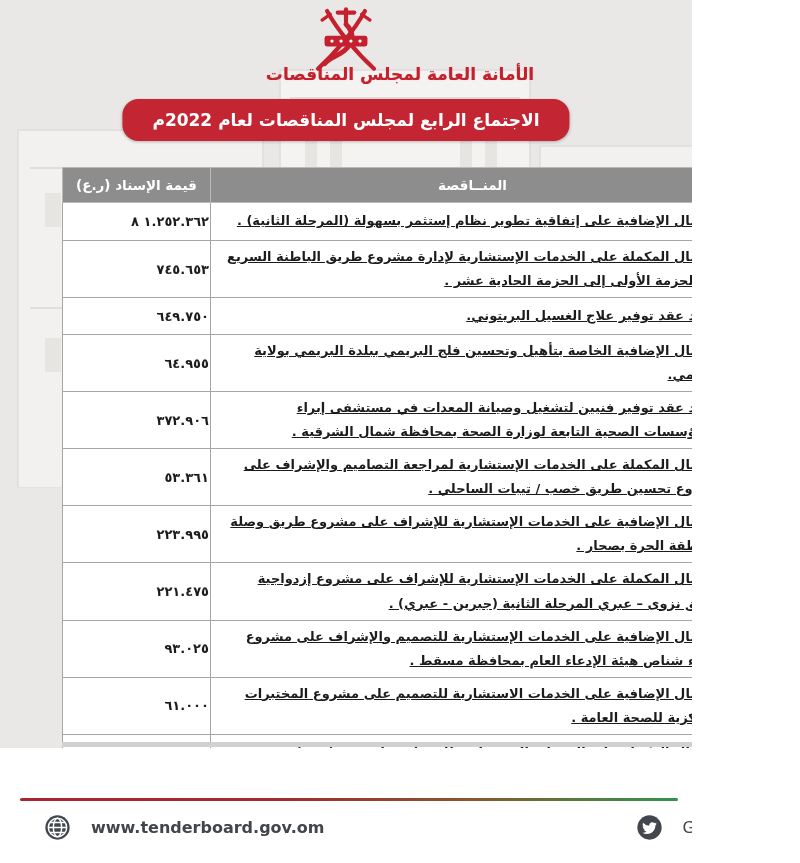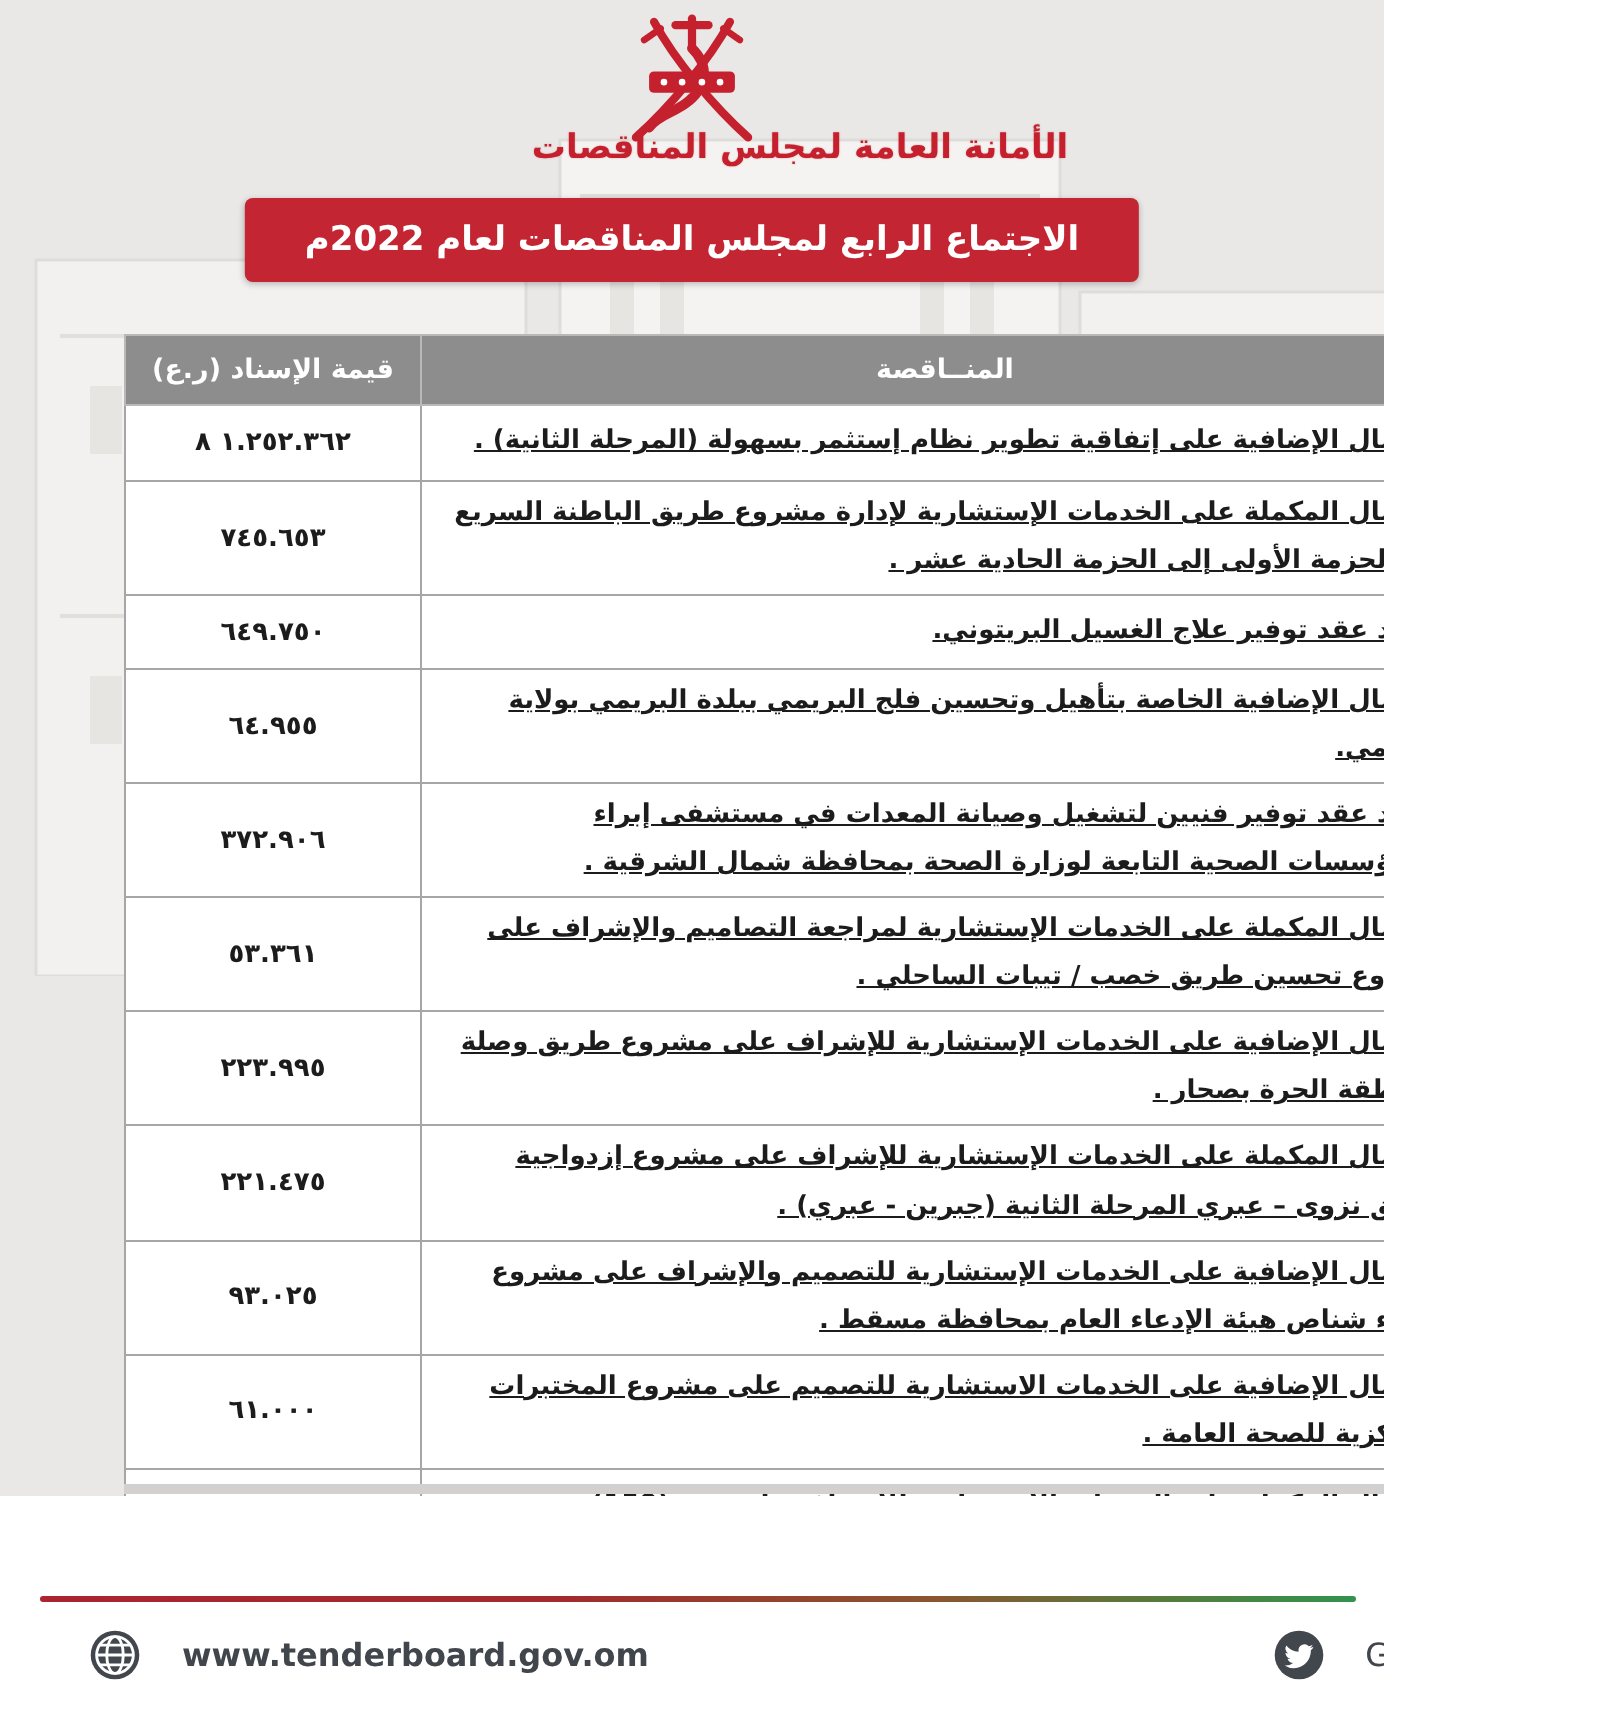--- a/index.html
+++ b/index.html
@@ -8,35 +8,35 @@
 
   
   .bg-buildings{position:absolute;top:18px;left:0;width:800px;height:470px;opacity:.75;}
 
   
   .emblem{position:absolute;top:6px;left:50%;transform:translateX(-50%);width:84px;height:66px;}
   .org-title{position:absolute;top:64px;left:0;width:800px;text-align:center;
              color:#c5202e;font-size:17px;font-weight:bold;direction:rtl;
              text-shadow:0 0 1px rgba(197,32,46,.35);letter-spacing:1px;}
   .banner{position:absolute;top:99px;left:50%;transform:translateX(-50%);
-          background:#c32532;color:#fff;border-radius:4px;padding:11px 30px;
+          background:#c32532;color:#fff;border-radius:16px;padding:11px 30px;
           font-size:17px;font-weight:bold;direction:rtl;white-space:nowrap;
           box-shadow:0 1px 3px rgba(0,0,0,.25);}
 
   
   .table-wrap{position:absolute;top:167px;left:62px;width:700px;}
   table.tenders{width:100%;border-collapse:collapse;direction:rtl;table-layout:fixed;}
   table.tenders col.c-no{width:27px;}
   table.tenders col.c-val{width:148px;}
   thead th{background:#8d8d8d;color:#fff;border:1px solid #b9b9b9;height:30px;
            font-size:13.5px;font-weight:bold;padding:2px 6px;}
   tbody td{background:#fff;border:1px solid #a6a6a6;color:#1c1c1c;vertical-align:middle;}
   td.no{text-align:center;font-size:11px;font-weight:bold;padding:0 11px;}
   td.tender{text-align:right;font-size:13px;font-weight:600;padding:4px 12px;line-height:1.85;text-decoration:underline;}
-  td.value{text-align:center;direction:ltr;font-size:13px;font-weight:bold;letter-spacing:.5px;}
+  td.value{text-align:right;direction:ltr;font-size:13px;font-weight:bold;letter-spacing:.5px;}
   tfoot td{background:#8d8d8d;color:#fff;border:1px solid #b9b9b9;height:50px;}
   tfoot td.total-label{text-align:center;font-size:17px;font-weight:bold;}
   tfoot td.value{font-size:14px;}
   .under-strip{position:absolute;top:742px;left:62px;width:700px;height:5px;background:#d2d1cf;}
 
   
   .bottom-white{position:absolute;left:0;right:0;top:748px;bottom:0;background:#ffffff;}
   .grad-line{position:absolute;top:798px;left:20px;right:14px;height:3px;border-radius:2px;
              background:linear-gradient(to right,#ab2430 0%,#a22b2d 40%,#8a552f 68%,#567b3c 85%,#31934e 100%);}
   .footer-row{position:absolute;top:810px;left:0;width:800px;height:44px;}

